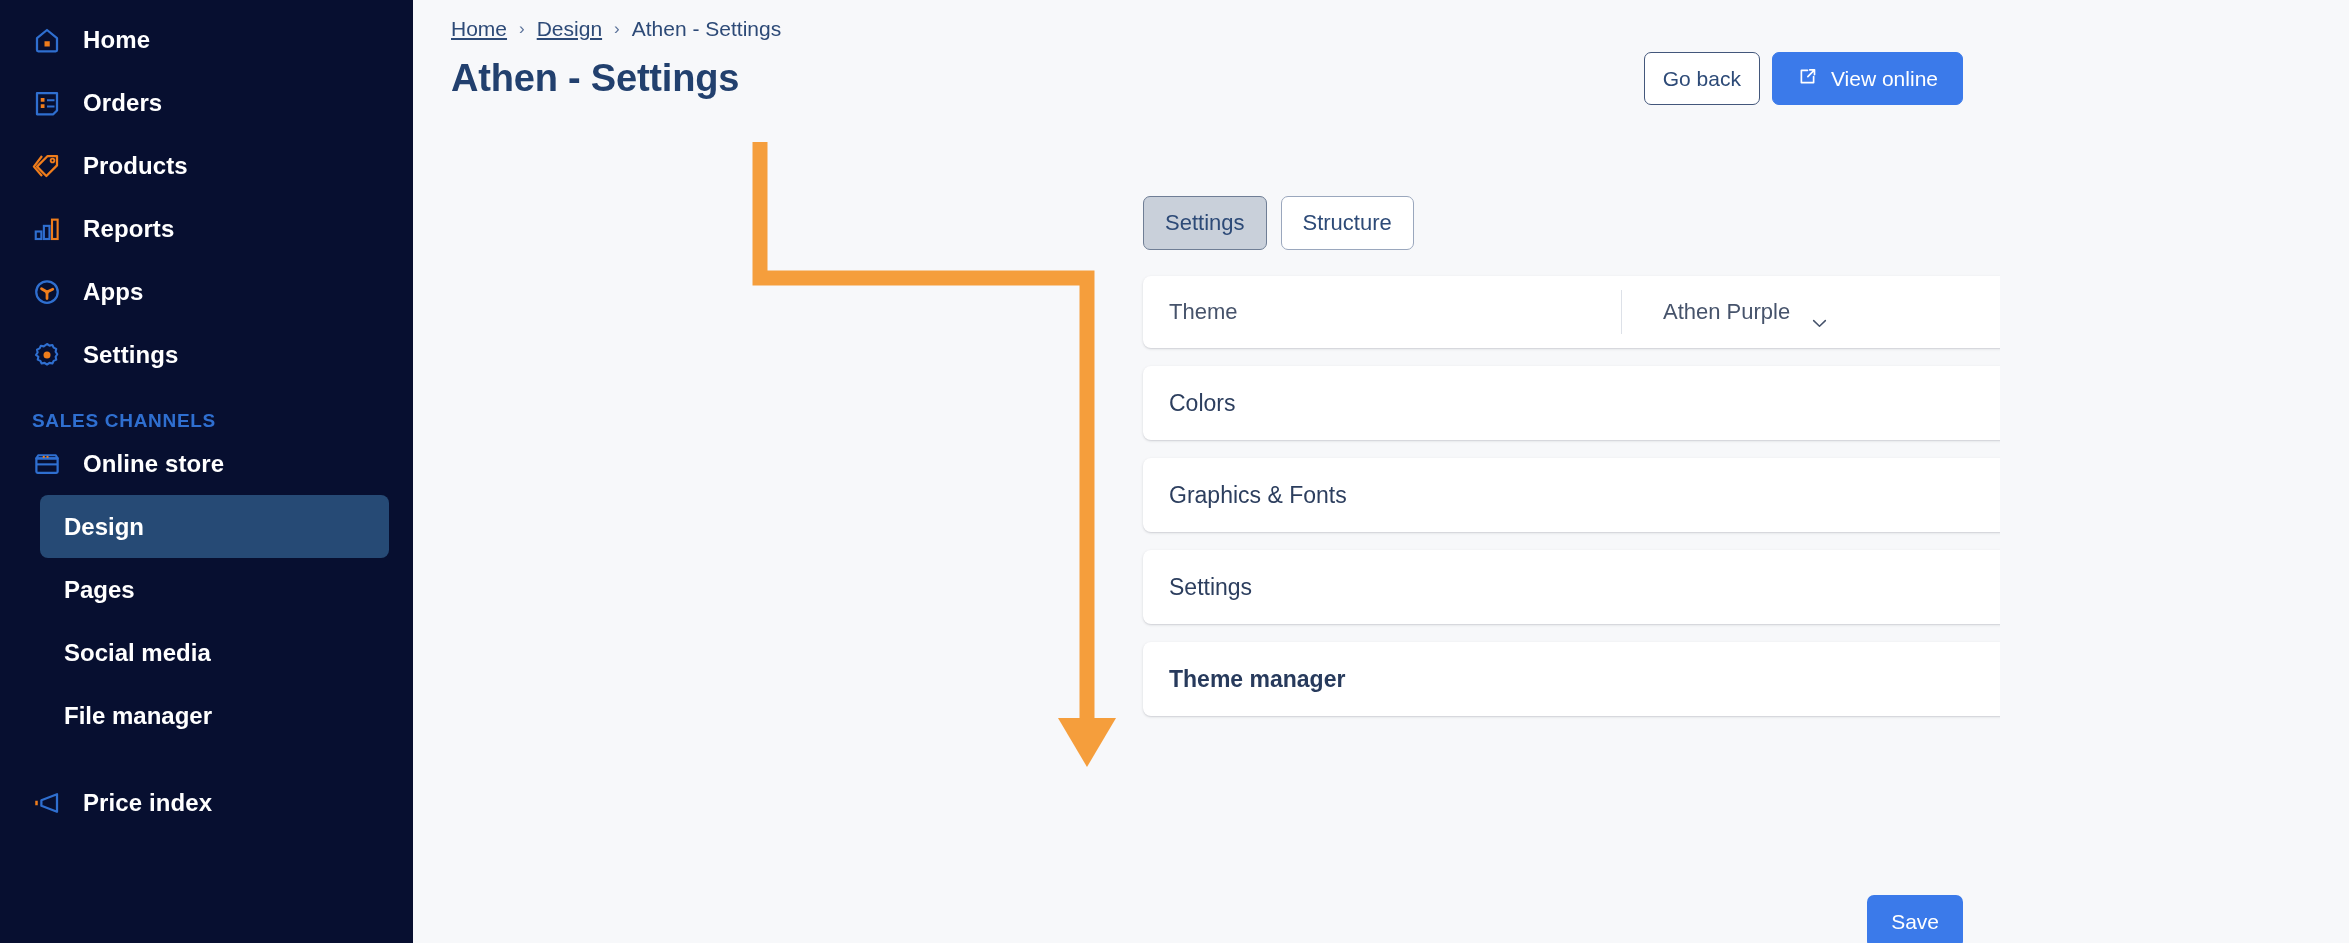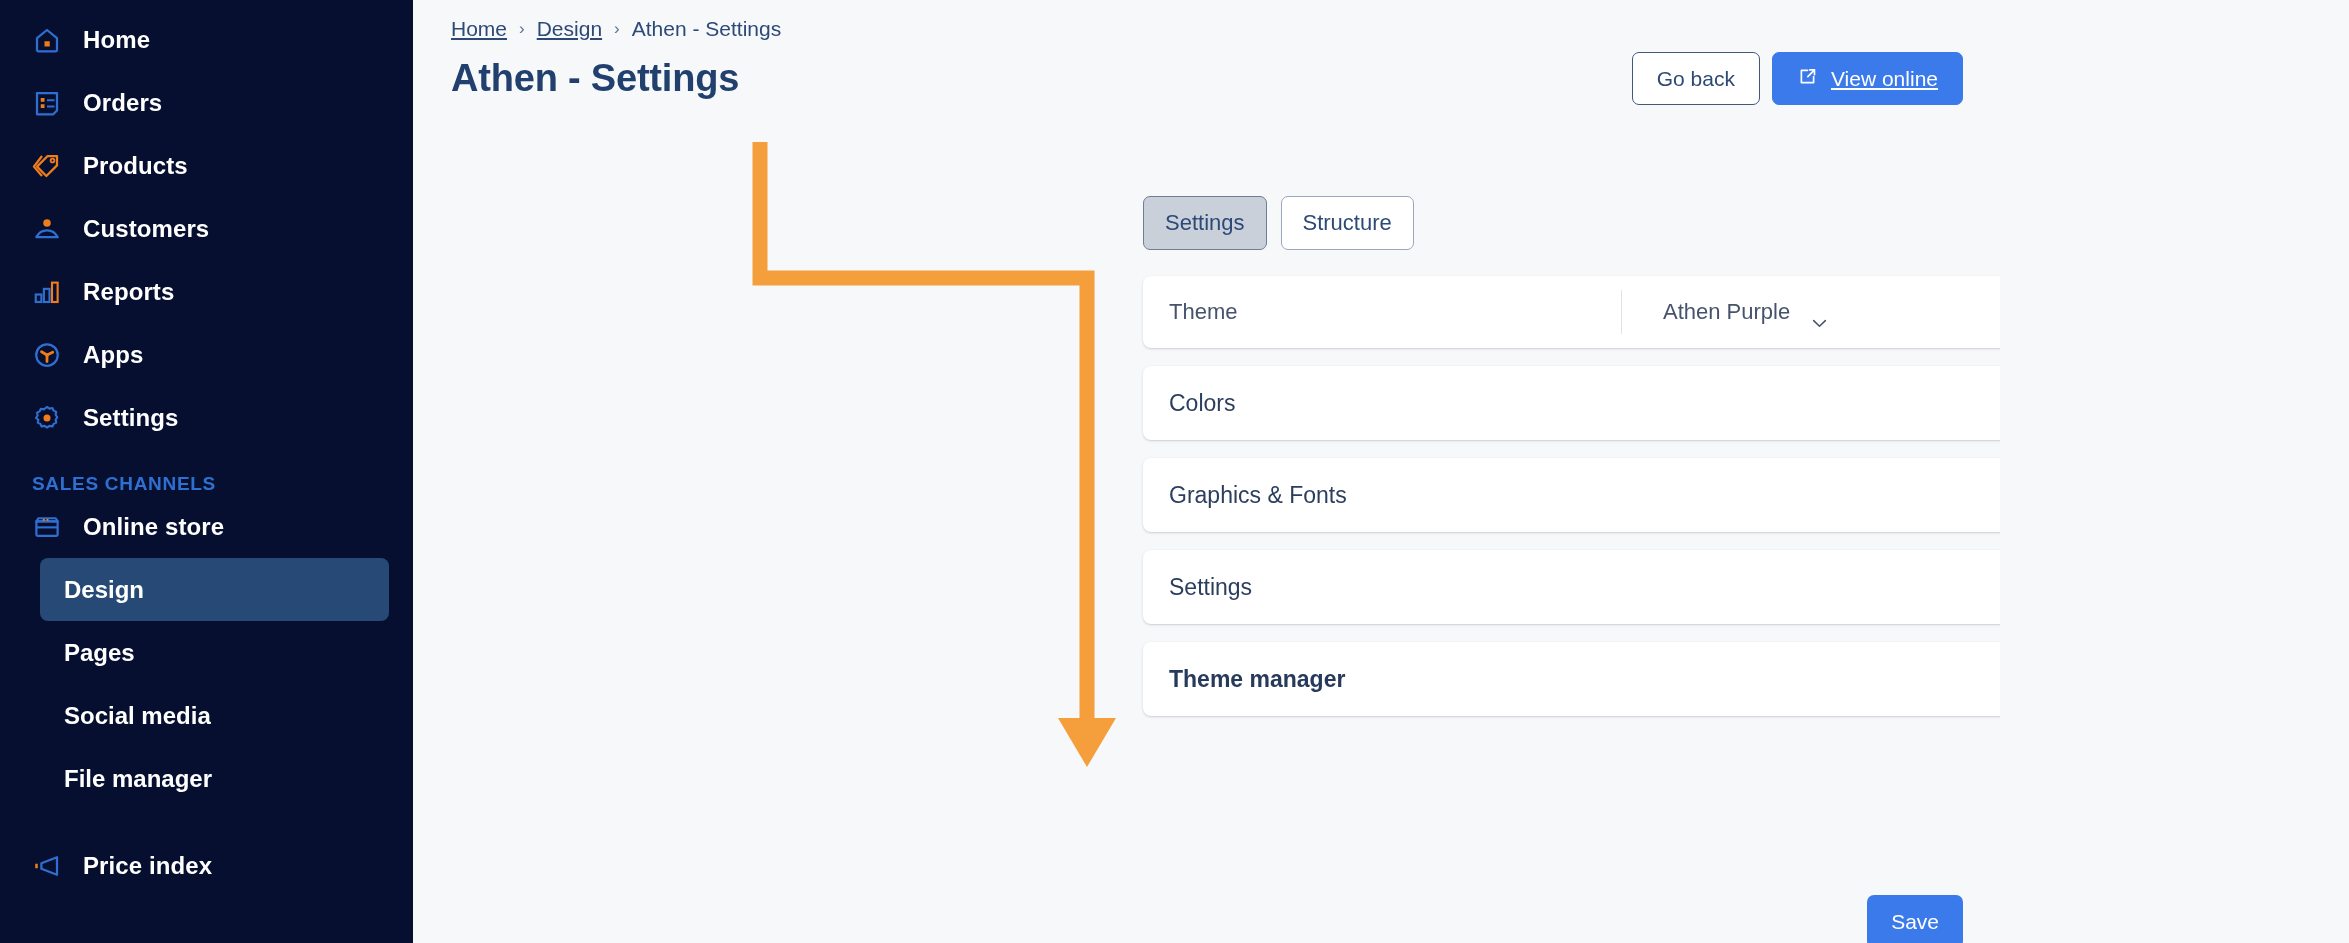--- a/index.html
+++ b/index.html
@@ -76,24 +76,24 @@
   .page-title {
     position: absolute; left: 38px; top: 57px;
     font-size: 38px; font-weight: 700; color: #22406e;
     letter-spacing: -.2px;
   }
 
   .top-actions { position: absolute; right: 37px; top: 52px; display: flex; gap: 12px; }
   .btn {
     display: inline-flex; align-items: center; justify-content: center;
     font-size: 21px; border-radius: 7px; cursor: pointer;
-    height: 53px; padding: 0 24px;
+    height: 53px; padding: 0 18px;
   }
   .btn-secondary { background: #ffffff; border: 1px solid #43577b; color: #2d4a77; }
-  .btn-primary { background: #3b7aea; border: 1px solid #3b7aea; color: #ffffff; gap: 13px; padding: 0 24px; text-decoration: underline; }
+  .btn-primary { background: #3b7aea; border: 1px solid #3b7aea; color: #ffffff; gap: 13px; padding: 0 24px; }
 
   
   .tabs { position: absolute; left: 730px; top: 196px; display: flex; gap: 14px; z-index: 3; }
   .tab {
     height: 54px; padding: 0 21px;
     display: inline-flex; align-items: center; justify-content: center;
     font-size: 22px; color: #2d4a77; background: #ffffff;
     border: 1px solid #9aa7bd; border-radius: 7px; cursor: pointer;
   }
   .tab.selected { background: #c9d0da; border-color: #6f7e95; }
@@ -175,29 +175,20 @@
       <span class="nav-icon">
         <svg width="30" height="30" viewBox="0 0 24 24" fill="none">
           <path d="M12.5 4H20v7.5l-8.5 8.5L4 12.5z" stroke="#f07d1b" stroke-width="1.8" stroke-linejoin="round"></path>
           <circle cx="16.4" cy="7.6" r="1.5" stroke="#f07d1b" stroke-width="1.5"></circle>
           <path d="M8 4 1.5 12.5 8 20" stroke="#f07d1b" stroke-width="1.8" stroke-linejoin="round" fill="none"></path>
         </svg>
       </span>
       <span>Products</span>
     </div>
 
-    <div class="nav-item">
-      <span class="nav-icon">
-        <svg width="30" height="30" viewBox="0 0 24 24" fill="none">
-          <circle cx="12" cy="7.2" r="3" fill="#f07d1b"></circle>
-          <path d="M3.5 18.5c1.8-3.6 5-5.4 8.5-5.4s6.7 1.8 8.5 5.4z" stroke="#2f6fd0" stroke-width="1.8" stroke-linejoin="round"></path>
-        </svg>
-      </span>
-      <span>Customers</span>
-    </div>
 
     <div class="nav-item">
       <span class="nav-icon">
         <svg width="30" height="30" viewBox="0 0 24 24" fill="none">
           <rect x="3" y="14" width="4.5" height="6" stroke="#2f6fd0" stroke-width="1.7"></rect>
           <rect x="9.5" y="9.5" width="4.5" height="10.5" stroke="#2f6fd0" stroke-width="1.7"></rect>
           <rect x="16" y="4.5" width="4.5" height="15.5" stroke="#f07d1b" stroke-width="1.7"></rect>
         </svg>
       </span>
       <span>Reports</span>

